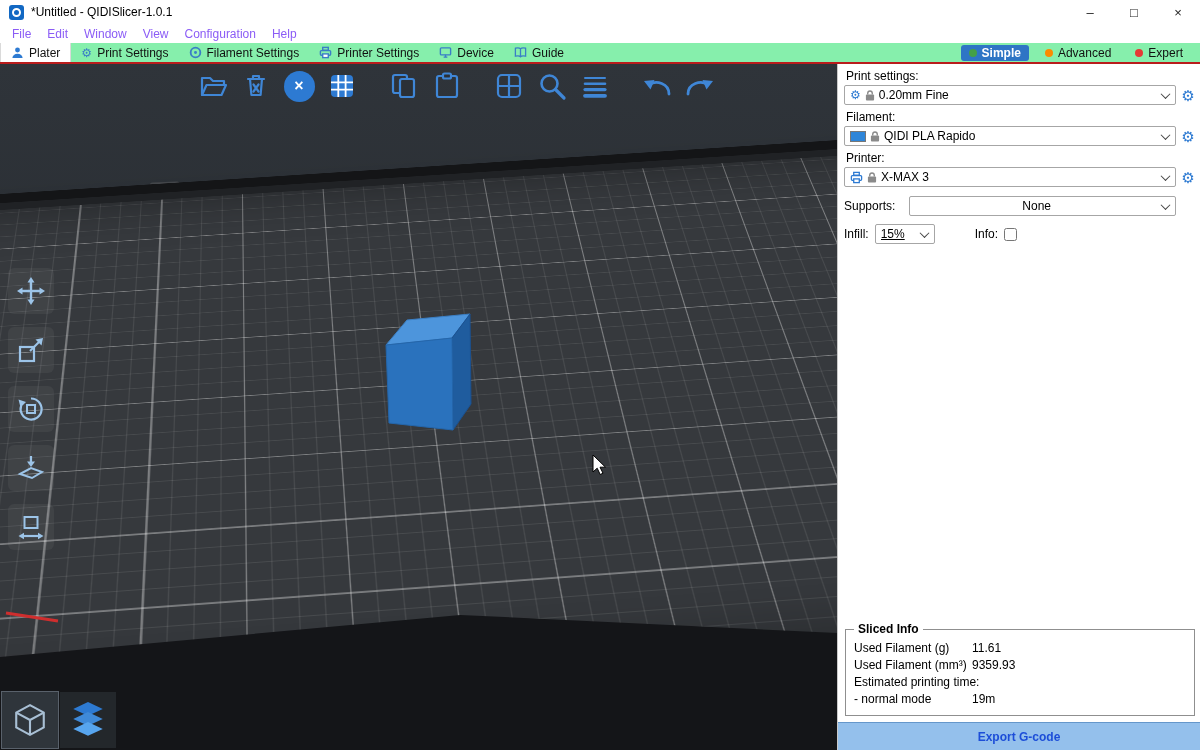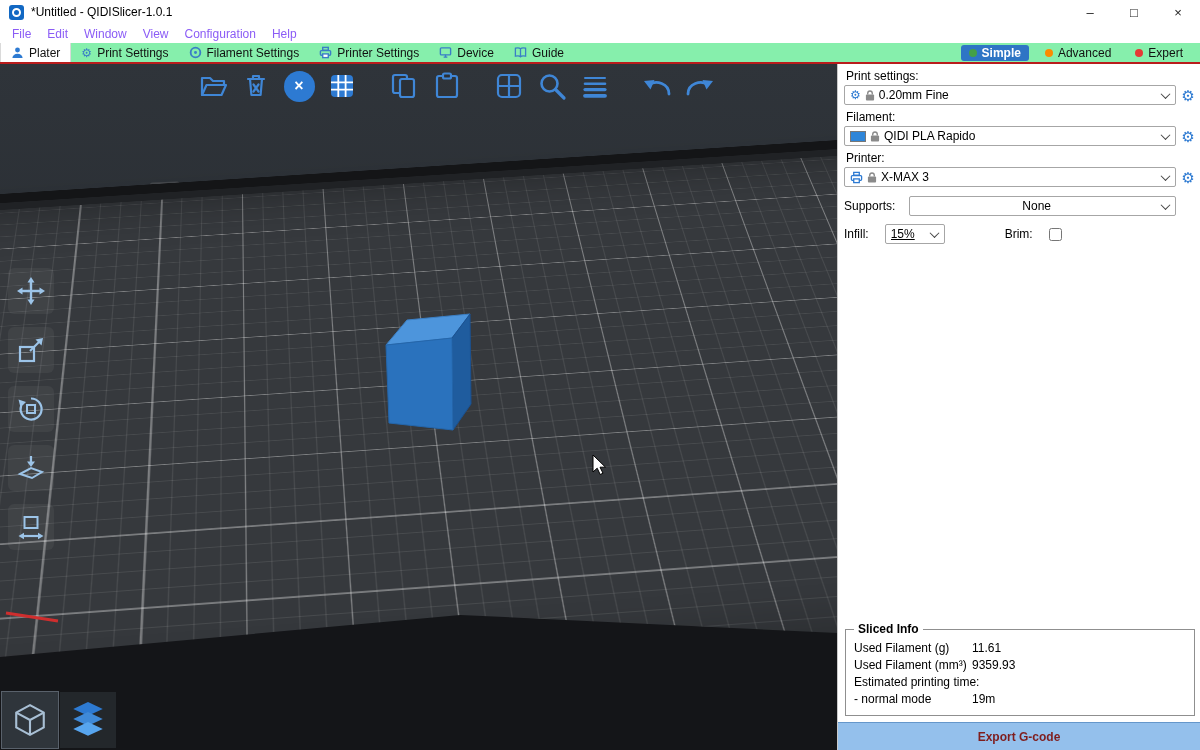--- a/index.html
+++ b/index.html
@@ -73,33 +73,33 @@
   .combo-row { display:flex; align-items:center; margin:0 4px 0 6px; gap:4px; }
   .combo { flex:1; height:20px; border:1px solid #a6a6a6; border-radius:2px; background:#fff;
            display:flex; align-items:center; gap:4px; padding:0 6px 0 5px; }
   .combo-text { flex:1; white-space:nowrap; overflow:hidden; }
   .chev { width:7px; height:7px; border-right:1.6px solid #444; border-bottom:1.6px solid #444;
           transform:rotate(45deg) translate(-1px,-1px); flex:0 0 auto; }
   .gear-btn { color:#2d7ad2; font-size:15px; width:16px; text-align:center; line-height:1; }
   .combo-gear { color:#2d7ad2; font-size:12px; line-height:1; }
   .swatch { width:16px; height:11px; background:#2e85d8; border:1px solid #777; flex:0 0 auto; }
   .row-supports { display:flex; align-items:center; margin:9px 24px 0 6px; gap:14px; }
-  .row-infill { display:flex; align-items:center; margin:8px 24px 0 6px; gap:16px; }
+  .row-infill { display:flex; align-items:center; margin:8px 24px 0 6px; gap:6px; }
   .combo.small { flex:0 0 60px;text-decoration:underline; }
   .infill-gap { width:28px; }
   .row-infill input[type=checkbox]{ width:13px; height:13px; }
 
   .sliced { position:absolute; left:7px; right:5px; bottom:34px; border:1px solid #8f8f8f; padding:9px 8px 8px; }
   .sliced-title { position:absolute; top:-8px; left:8px; background:#fff; padding:0 4px; font-weight:bold; }
   .srow { display:flex; margin-top:1px; line-height:16px; }
   .srow .sl { flex:0 0 118px; }
 
   .export-btn { position:absolute; left:0; right:0; bottom:0; height:28px; background:#94c0ec; border:none;
                 border-top:1px solid #6597cb; font-weight:bold; font-size:12px; font-family:"Liberation Sans",sans-serif;
-                display:flex; align-items:center; justify-content:center; color:#7f1d1d; }
+                display:flex; align-items:center; justify-content:center; color:#1d4ed8; }
 
   svg { display:block; }
 </style>
 </head>
 <body>
 
 <div class="app">
 
   <div class="titlebar">
     <div class="app-icon"></div>
@@ -438,21 +438,21 @@
         </div>
       </div>
 
       <div class="row-infill">
         <span>Infill:</span>
         <div class="combo small">
           <span class="combo-text">15%</span>
           <span class="chev"></span>
         </div>
         <span class="infill-gap"></span>
-        <span>Brim:</span>
+        <span>Info:</span>
         <input type="checkbox" style="">
       </div>
 
       <div class="sliced">
         <span class="sliced-title">Sliced Info</span>
         <div class="srow">
           <span class="sl">Used Filament (g)</span>
           <span class="sv">11.61</span>
         </div>
         <div class="srow">

